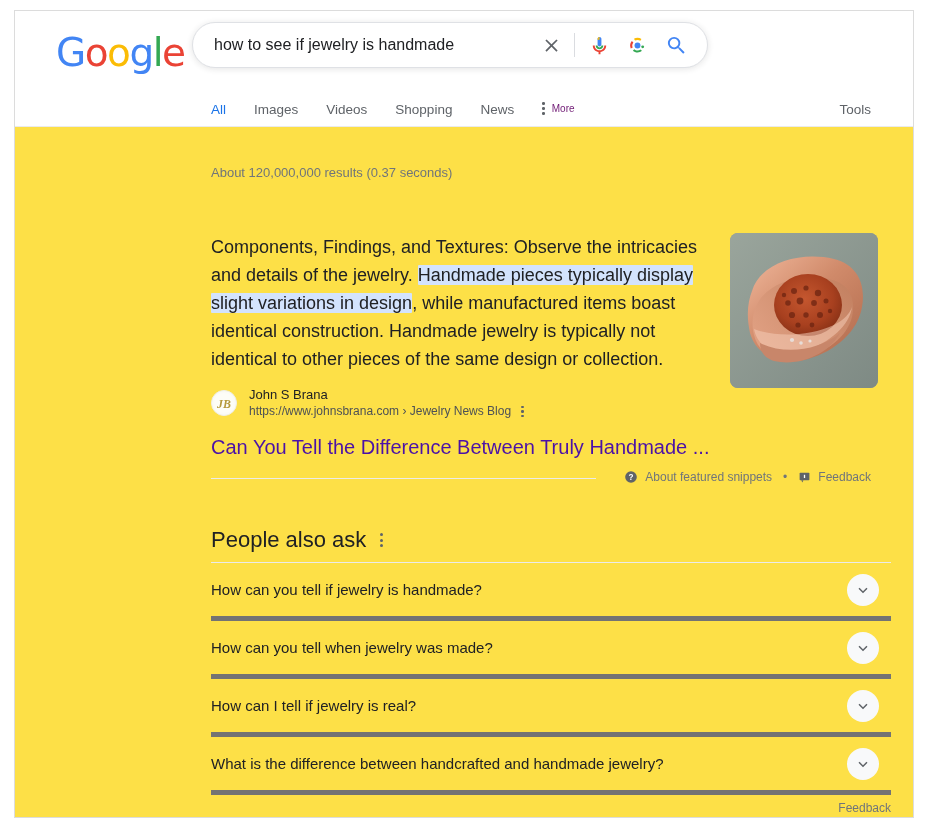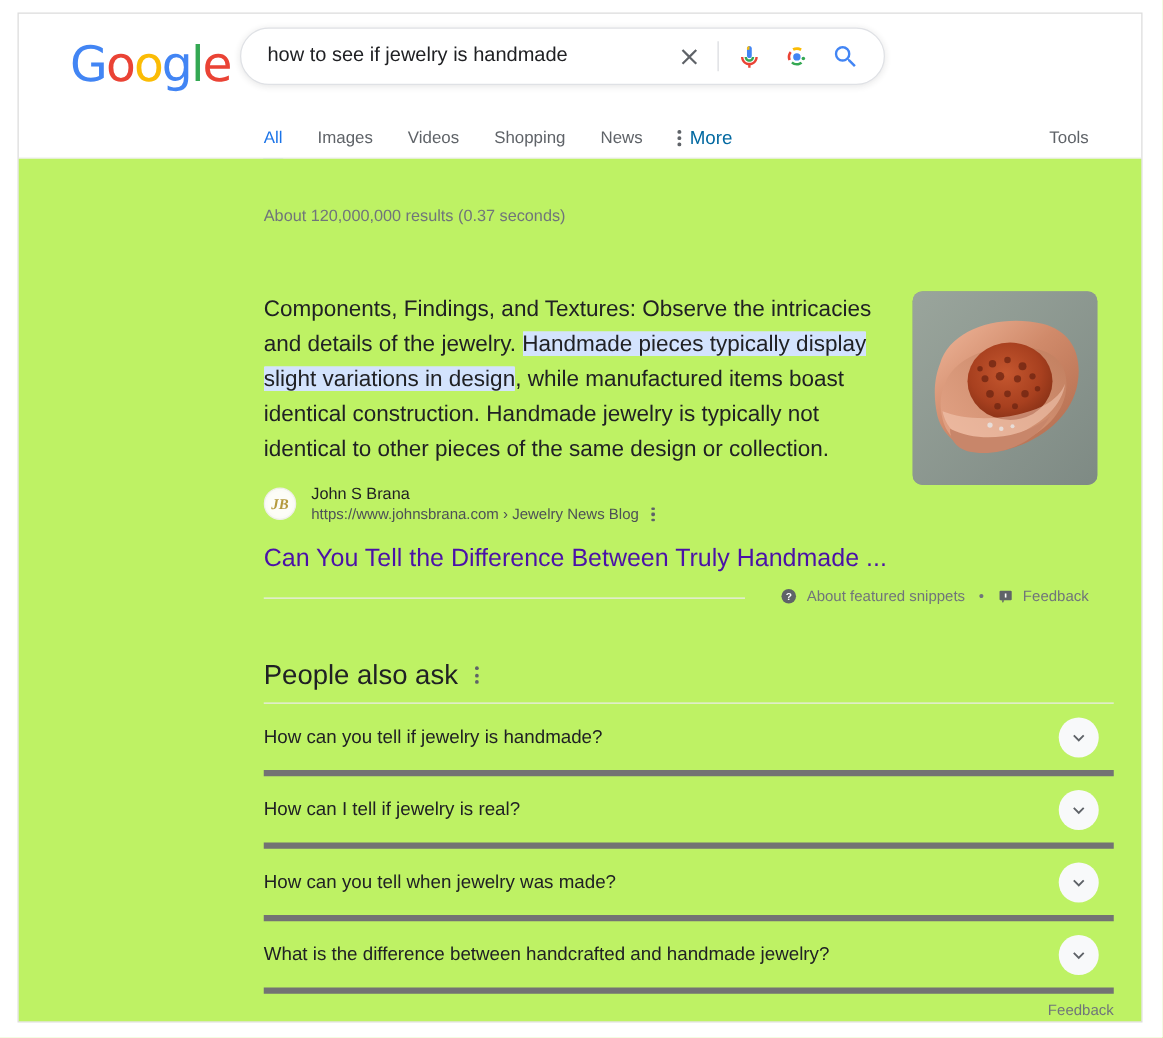--- a/index.html
+++ b/index.html
@@ -120,22 +120,22 @@
     left: -2px;
     right: -2px;
     bottom: 0;
     height: 3px;
     background: #1a73e8;
     border-radius: 2px 2px 0 0;
   }
   .tab-more {
     display: flex;
     align-items: center;
-    font-size: 15px;
-    color: #0369a1;
+    font-size: 10px;
+    color: #701a75;
     padding: 3px 0 13px 0;
     cursor: pointer;
   }
   .dots-v {
     display: inline-flex;
     flex-direction: column;
     justify-content: space-between;
     height: 13px;
     margin-right: 7px;
   }
@@ -164,21 +164,21 @@
     background: #ebebeb;
   }
 
   
   .results {
     position: absolute;
     left: 0;
     top: 116px;
     right: 0;
     bottom: 0;
-    background: #bef264;
+    background: #fde047;
   }
   .stats {
     position: absolute;
     left: 196px;
     top: 38px;
     font-size: 13px;
     color: #70757a;
   }
 
   .snippet {
@@ -554,29 +554,29 @@
         <div class="paa-list">
           <div class="paa-item">
             <span class="paa-q">How can you tell if jewelry is handmade?</span>
             <span class="paa-chev">
               <svg viewBox="0 0 24 24" width="18" height="18" aria-hidden="true">
                 <path d="M7.4 9 12 13.6 16.6 9 18 10.4 12 16.4 6 10.4z" fill="#5f6368"></path>
               </svg>
             </span>
           </div>
           <div class="paa-item">
-            <span class="paa-q">How can I tell if jewelry is real?</span>
+            <span class="paa-q">How can you tell when jewelry was made?</span>
             <span class="paa-chev">
               <svg viewBox="0 0 24 24" width="18" height="18" aria-hidden="true">
                 <path d="M7.4 9 12 13.6 16.6 9 18 10.4 12 16.4 6 10.4z" fill="#5f6368"></path>
               </svg>
             </span>
           </div>
           <div class="paa-item">
-            <span class="paa-q">How can you tell when jewelry was made?</span>
+            <span class="paa-q">How can I tell if jewelry is real?</span>
             <span class="paa-chev">
               <svg viewBox="0 0 24 24" width="18" height="18" aria-hidden="true">
                 <path d="M7.4 9 12 13.6 16.6 9 18 10.4 12 16.4 6 10.4z" fill="#5f6368"></path>
               </svg>
             </span>
           </div>
           <div class="paa-item">
             <span class="paa-q">What is the difference between handcrafted and handmade jewelry?</span>
             <span class="paa-chev">
               <svg viewBox="0 0 24 24" width="18" height="18" aria-hidden="true">

